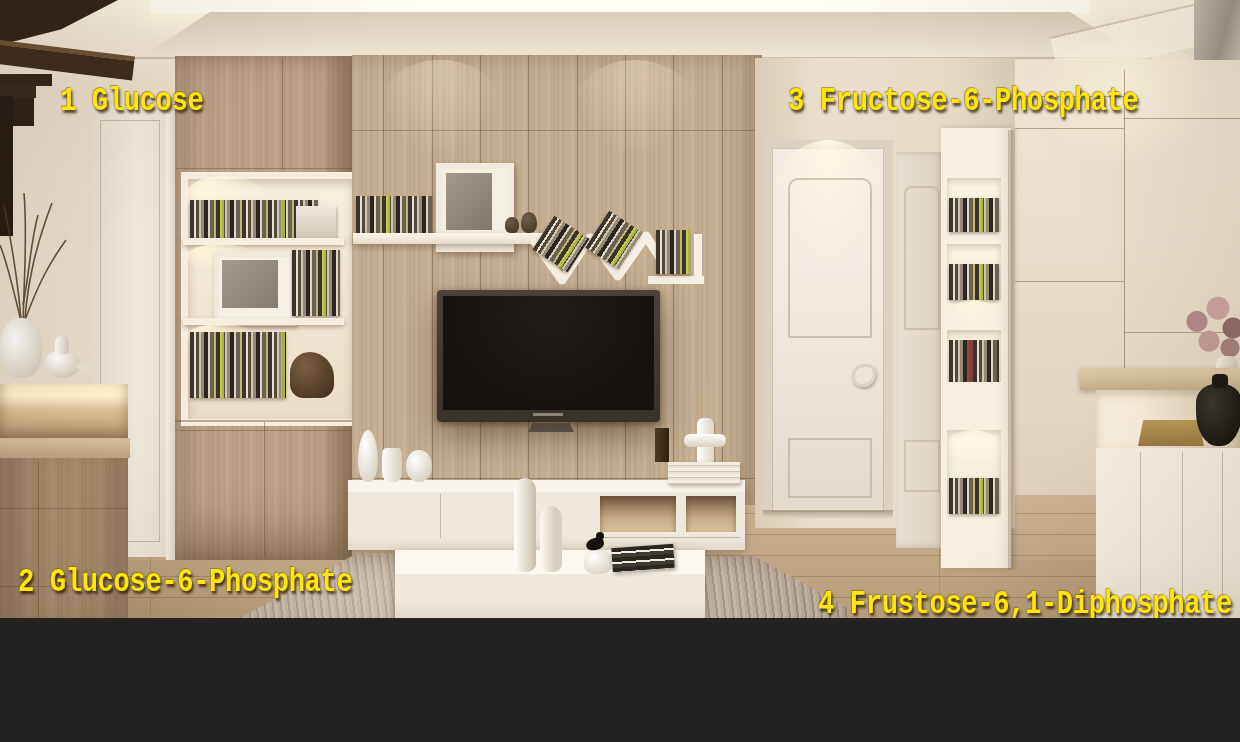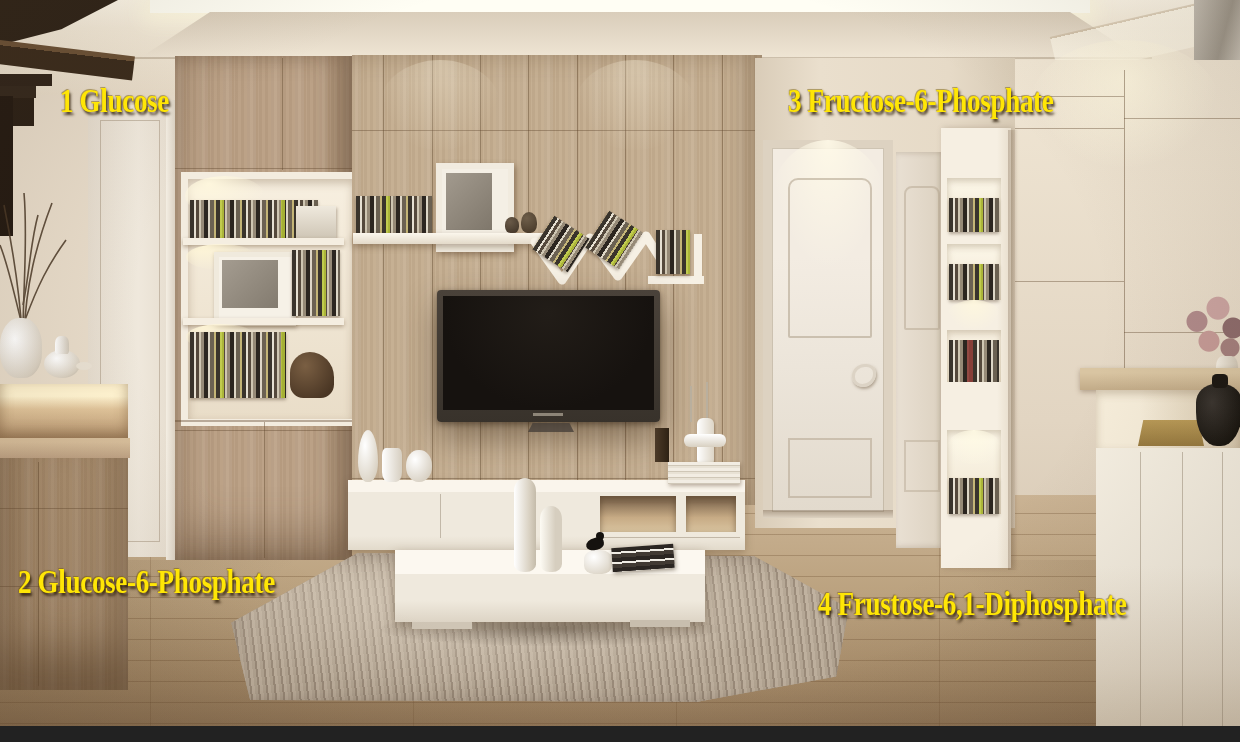--- a/index.html
+++ b/index.html
@@ -1,17 +1,17 @@
 <!DOCTYPE html>
 <html style="--annotation_yellow: #ffe606; --wood_wall: #c3ac8e; --floor_wood: #b89a76; --white_furniture: #efe9dd; --rug_taupe: #ab9e8d; --tv_screen: #16120f; --ceiling_cream: #f3ead9;"><head>
 <meta charset="utf-8">
 <style>
   html,body{margin:0;padding:0;background:#222;}
-  #scene{position:relative;width:1240px;height:726px;overflow:hidden;
-         background:#e7dbc9;font-family:Liberation Serif, serif;}
+  #scene{position:relative;width:1240px;height:618px;overflow:hidden;
+         background:#e7dbc9;font-family:Liberation Mono, monospace;}
   .abs{position:absolute;}
   
   .woodv{background-image:
       repeating-linear-gradient(90deg, rgba(255,255,255,.055) 0 9px, rgba(120,88,55,.10) 9px 11px, rgba(0,0,0,0) 11px 24px),
       repeating-linear-gradient(90deg, rgba(90,62,35,.07) 0 3px, transparent 3px 6px);}
   .seamv{width:1px;background:rgba(95,70,45,.45);}
   .seamh{height:1px;background:rgba(95,70,45,.40);}
   .books{background-image:
       repeating-linear-gradient(90deg, transparent 0 30px, rgba(186,200,56,.85) 30px 34px, transparent 34px 61px),
       repeating-linear-gradient(90deg, #3a342c 0 4px, #e6e0d2 4px 6px, #55493c 6px 9px, #cfc6b2 9px 11px, #968a77 11px 14px, #2c2620 14px 18px, #ddd6c6 18px 20px, #6b6152 20px 24px, #c4b577 24px 26px);

